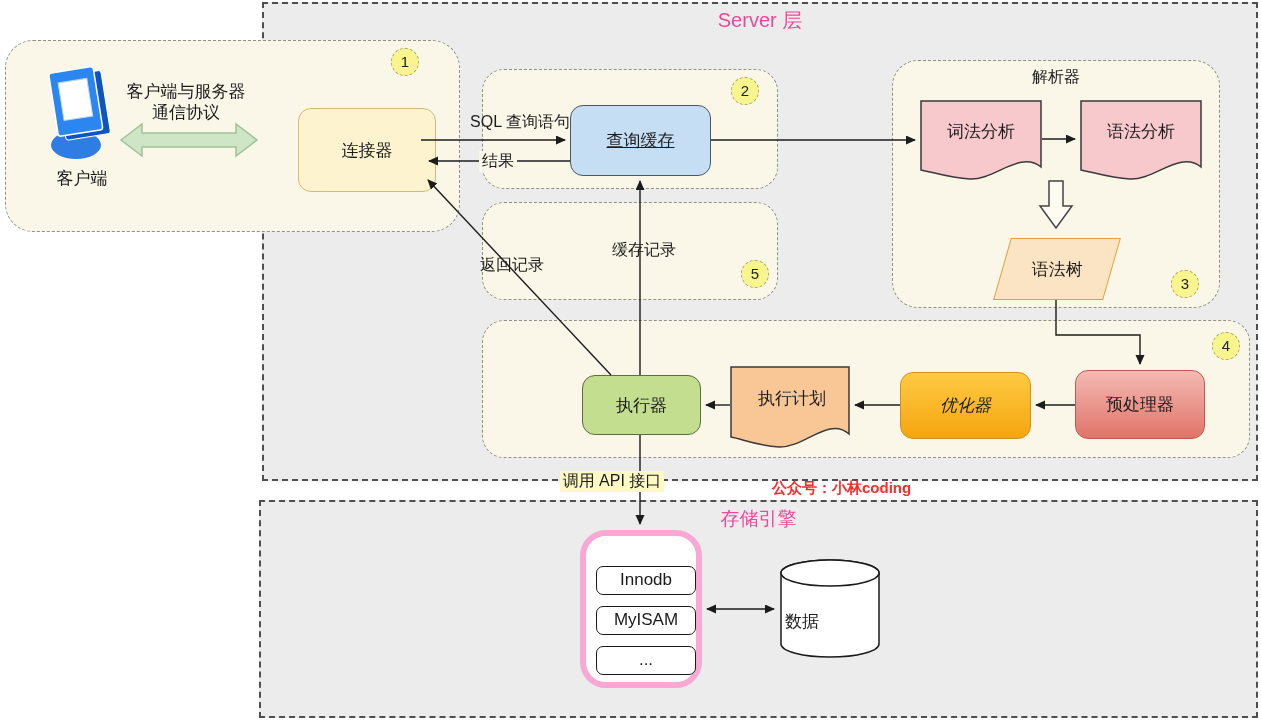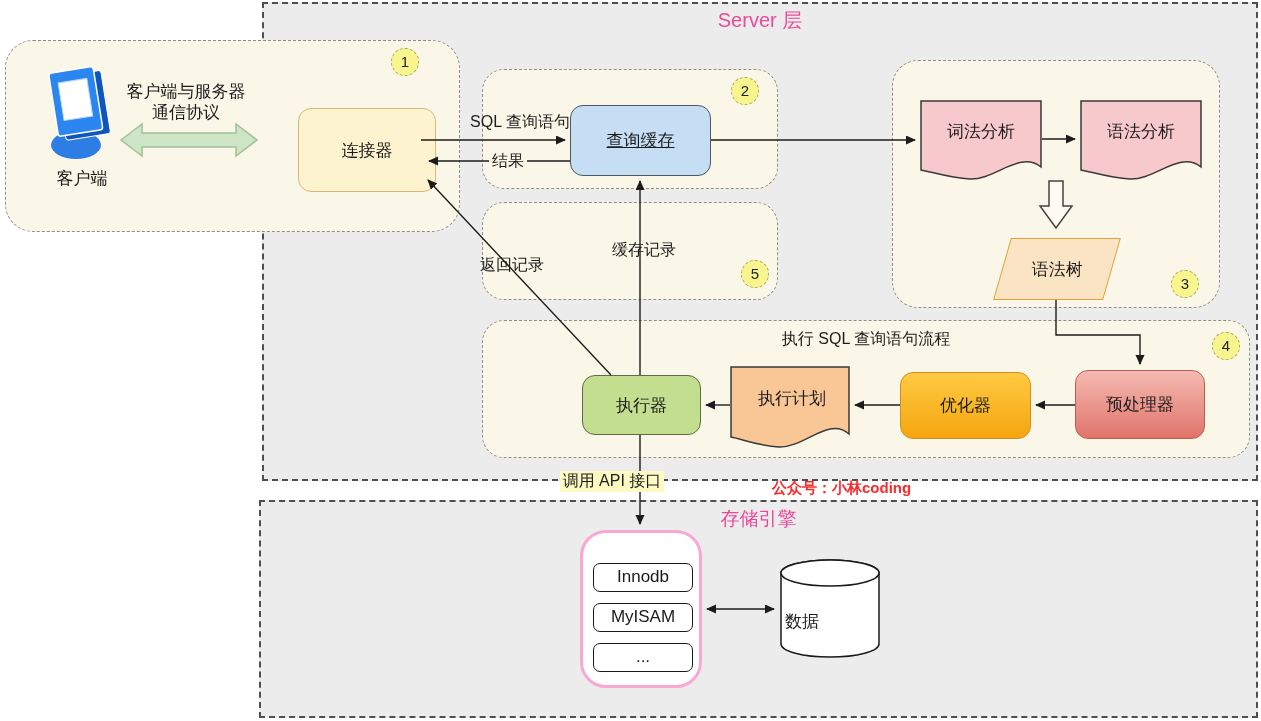--- a/index.html
+++ b/index.html
@@ -22,21 +22,21 @@
   .sub-title{position:absolute;text-align:center;font-size:16px;color:#1c1c1c;}
 
   .edge-label{position:absolute;font-size:16px;color:#1c1c1c;text-align:center;white-space:nowrap;}
   .bg-cream{background:#faf7e8;padding:0 3px;}
 
   .shape-svg{position:absolute;overflow:visible;}
   .shape-text{position:absolute;text-align:center;font-size:17px;color:#1c1c1c;}
 
   #connector-overlay{position:absolute;left:0;top:0;pointer-events:none;}
 
-  .storage-box{position:absolute;background:#ffffff;border:3px solid #f9a8d4;border-radius:26px;box-sizing:border-box;padding-left:15px;}
+  .storage-box{position:absolute;background:#ffffff;border:6px solid #f9a8d4;border-radius:26px;box-sizing:border-box;padding-left:15px;}
   .engine-item{position:absolute;left:10px;width:100px;height:29px;background:#fff;border:1.5px solid #1a1a1a;
                border-radius:7px;box-sizing:border-box;text-align:center;line-height:26px;font-size:17px;}
 
   .watermark{position:absolute;font-size:15px;font-weight:bold;}
 </style>
 </head>
 <body>
 
 <div id="canvas">
 
@@ -45,21 +45,21 @@
 
   <div class="region-title" style="left:262px;top:7px;width:996px;">Server 层</div>
   <div class="region-title" style="left:259px;top:506px;width:999px;font-size:19px;text-align:center;">存储引擎</div>
 
   <div class="panel" style="left:5px;top:40px;width:455px;height:192px;border-radius:28px;"></div>
   <div class="panel" style="left:482px;top:69px;width:296px;height:120px;border-radius:22px;"></div>
   <div class="panel" style="left:482px;top:202px;width:296px;height:98px;border-radius:22px;"></div>
   <div class="panel" style="left:892px;top:60px;width:328px;height:248px;border-radius:26px;"></div>
   <div class="panel" style="left:482px;top:320px;width:768px;height:138px;border-radius:22px;"></div>
 
-  <div class="sub-title" style="left:482px;top:329px;width:768px;">执行 SQL 查询语句流程</div>
+  <div class="sub-title" style="left:892px;top:67px;width:328px;">解析器</div>
 
   <div class="badge" style="left:391px;top:48px;">1</div>
   <div class="badge" style="left:731px;top:77px;">2</div>
   <div class="badge" style="left:1171px;top:270px;">3</div>
   <div class="badge" style="left:1212px;top:332px;">4</div>
   <div class="badge" style="left:741px;top:260px;">5</div>
 
   <svg class="shape-svg" style="left:46px;top:66px;" width="66" height="96" viewBox="0 0 66 96">
     <ellipse cx="30" cy="79" rx="25" ry="14" fill="#2e7de5"></ellipse>
     <g transform="rotate(-9 33 40)">
@@ -76,21 +76,21 @@
   <svg class="shape-svg" style="left:119px;top:122px;" width="140" height="37" viewBox="0 0 140 37">
     <polygon points="2,18 23,2 23,11 117,11 117,2 138,18 117,34 117,25 23,25 23,34" fill="#cfe6c6" stroke="#9fc29a" stroke-width="1.5"></polygon>
   </svg>
 
   <div class="node rounded" style="left:282px;top:108px;width:138px;height:84px;background:#fdf3cf;border:1.5px solid #d3ba78;margin-left:16px;">连接器</div>
 
   <div class="node rounded" style="left:570px;top:105px;width:141px;height:71px;background:#c6def3;border:1.5px solid #4f565e;text-decoration:underline;">查询缓存</div>
 
   <div class="node rounded" style="left:582px;top:375px;width:119px;height:60px;background:#c3de8e;border:1.5px solid #5d6b4a;">执行器</div>
 
-  <div class="node rounded" style="left:900px;top:372px;width:131px;height:67px;background:linear-gradient(#ffca43,#f5a50f);border:1.5px solid #cf9020;">优化器</div>
+  <div class="node rounded" style="left:900px;top:372px;width:131px;height:67px;background:linear-gradient(#ffca43,#f5a50f);border:1.5px solid #cf9020;font-style:italic;">优化器</div>
 
   <div class="node rounded" style="left:1075px;top:370px;width:130px;height:69px;background:linear-gradient(#f4bab2,#e1746a);border:1.5px solid #bf5a50;">预处理器</div>
 
   <svg class="shape-svg" style="left:920px;top:100px;" width="122" height="82" viewBox="0 0 122 82">
     <path d="M1,1 H121 V67 C100,50 75,80 50,79 C30,78 12,72 1,70 Z" fill="#f7c9cd" stroke="#3a3a3a" stroke-width="1.5"></path>
   </svg>
   <div class="shape-text" style="left:920px;top:120px;width:122px;">词法分析</div>
 
   <svg class="shape-svg" style="left:1080px;top:100px;" width="122" height="82" viewBox="0 0 122 82">
     <path d="M1,1 H121 V67 C100,50 75,80 50,79 C30,78 12,72 1,70 Z" fill="#f7c9cd" stroke="#3a3a3a" stroke-width="1.5"></path>
@@ -141,20 +141,20 @@
       <path d="M1056,300 V335 H1140 V364" marker-end="url(#ah)"></path>
       <path d="M1075,405 H1036" marker-end="url(#ah)"></path>
       <path d="M900,405 H855" marker-end="url(#ah)"></path>
       <path d="M730,405 H706" marker-end="url(#ah)"></path>
       <path d="M640,435 V524" marker-end="url(#ah)"></path>
       <path d="M707,609 H774" marker-start="url(#ahs)" marker-end="url(#ah)"></path>
     </g>
   </svg>
 
   <div class="edge-label" style="left:462px;top:112px;width:116px;">SQL 查询语句</div>
-  <div class="edge-label bg-cream" style="left:489px;top:151px;">结果</div>
+  <div class="edge-label bg-cream" style="left:479px;top:151px;">结果</div>
   <div class="edge-label" style="left:604px;top:240px;width:72px;text-align:right;">缓存记录</div>
   <div class="edge-label" style="left:476px;top:255px;width:72px;">返回记录</div>
   <div class="edge-label" style="left:560px;top:471px;width:104px;background:#fef9c3;">调用 API 接口</div>
 
   <div class="watermark" style="left:772px;top:479px;color:#fb2b2b;">公众号：小林coding</div>
 
 </div>
 
 </body></html>

